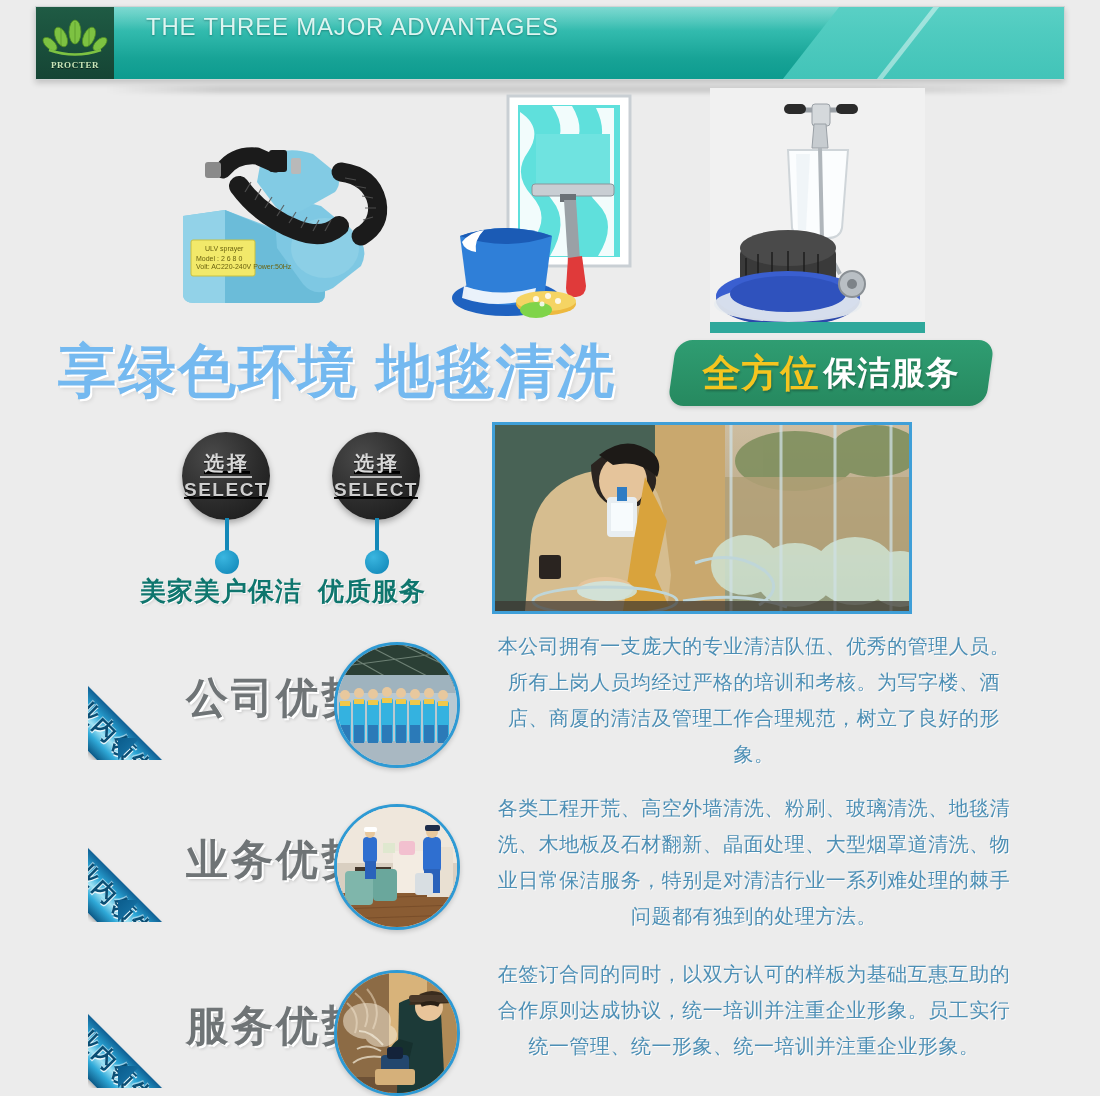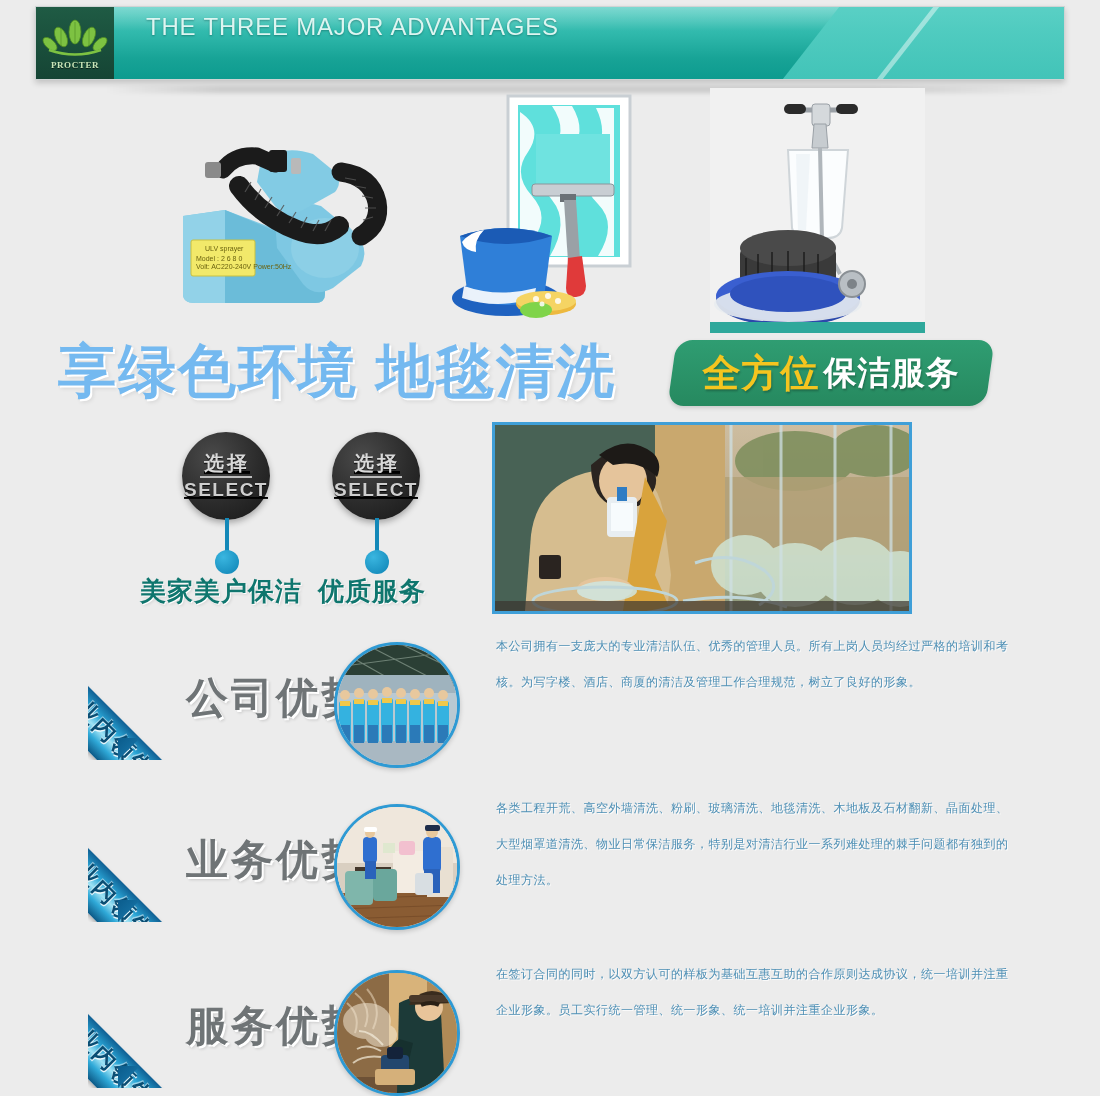--- a/index.html
+++ b/index.html
@@ -166,22 +166,23 @@
     text-shadow:2px 2px 0 #ffffff,3px 3px 3px rgba(0,0,0,.14);
     white-space:nowrap;
   }
   .circ-photo{
     position:absolute;left:334px;top:20px;width:120px;height:120px;
     border-radius:50%;border:3px solid #2e9ad4;overflow:hidden;
     background:#cfd8dd;box-shadow:0 2px 5px rgba(0,0,0,.18);
   }
   .row-body{
     position:absolute;left:496px;top:6px;width:516px;
-    color:#4d8fb5;font-size:12px;line-height:36px;letter-spacing:.5px;
+    color:#4d8fb5;font-size:20px;line-height:36px;letter-spacing:.5px;
     text-shadow:1px 1px 0 rgba(255,255,255,.9);
+    text-align:center;
   }
   .row-1{height:162px;}
   .row-2{height:166px;}
   .row-3{height:150px;}
 </style>
 </head>
 <body>
 
 <div class="page">
 

